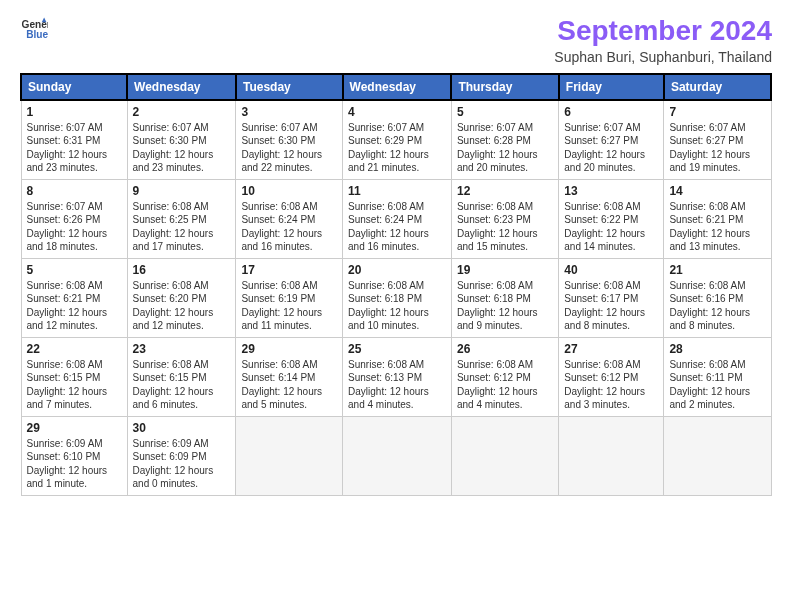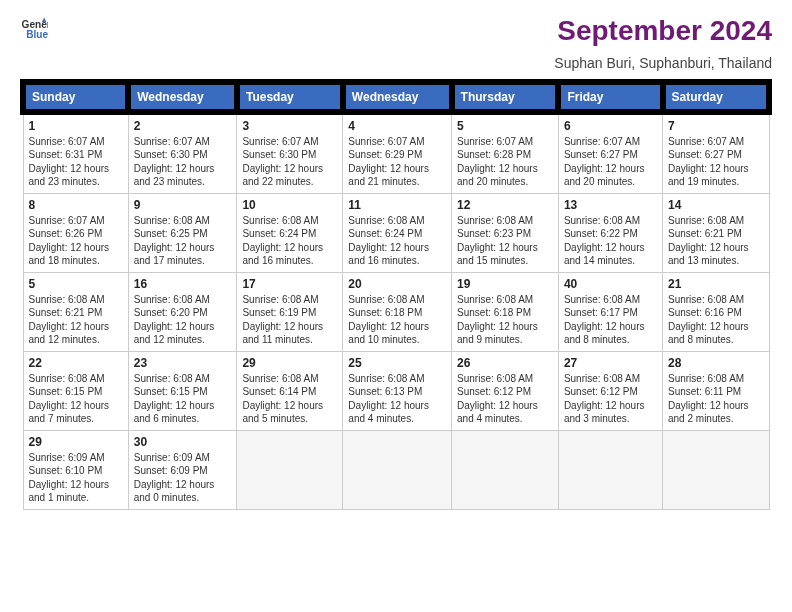--- a/index.html
+++ b/index.html
@@ -30,40 +30,40 @@
     .logo-icon {
       width: 28px;
       height: 28px;
     }
     .title-area {
       text-align: right;
     }
     .main-title {
       font-size: 28px;
       font-weight: bold;
-      color: #701a75;
+      color: #8b5cf6;
       line-height: 1.1;
     }
     .sub-title {
       font-size: 14px;
       color: #444;
-      margin-top: 8px;
+      margin-top: 2px;
     }
     .calendar {
       width: 100%;
       border-collapse: collapse;
     }
     .calendar thead tr th {
       background: #3a6bbf;
       color: #fff;
       font-size: 12px;
       font-weight: bold;
       padding: 5px 6px;
       text-align: left;
-      border: 6px solid #000000;
+      border: 2px solid #000000;
     }
     .calendar tbody tr td {
       border: 1px solid #ccc;
       vertical-align: top;
       padding: 4px 5px;
       font-size: 9.5px;
       color: #333;
       width: 113px;
       height: 78px;
       background: #fff;

